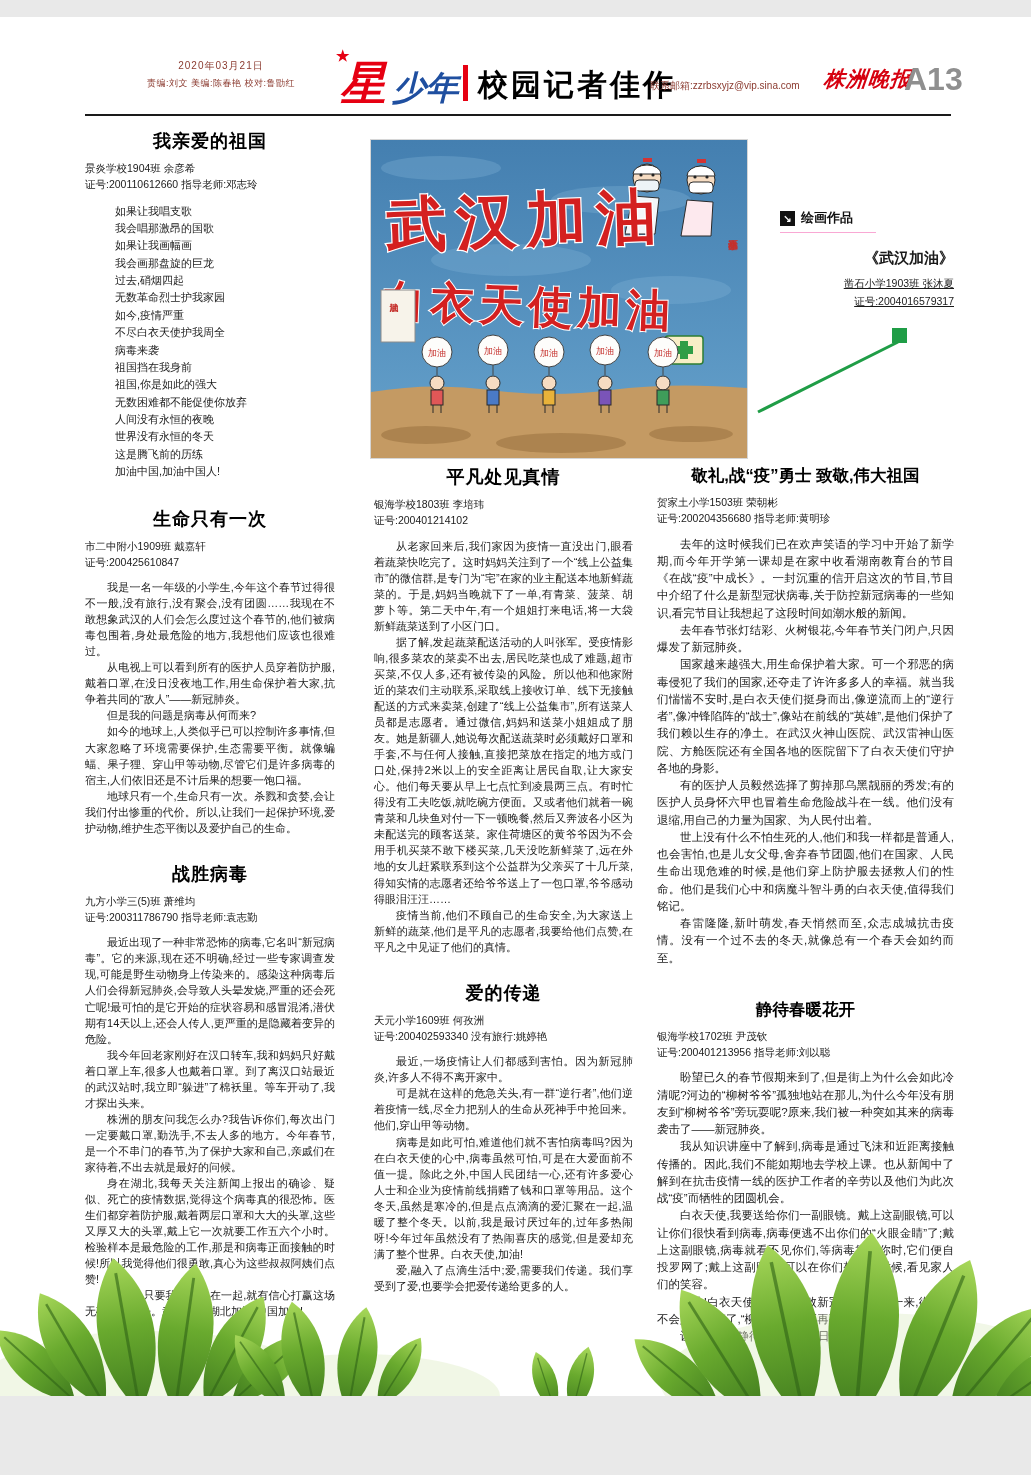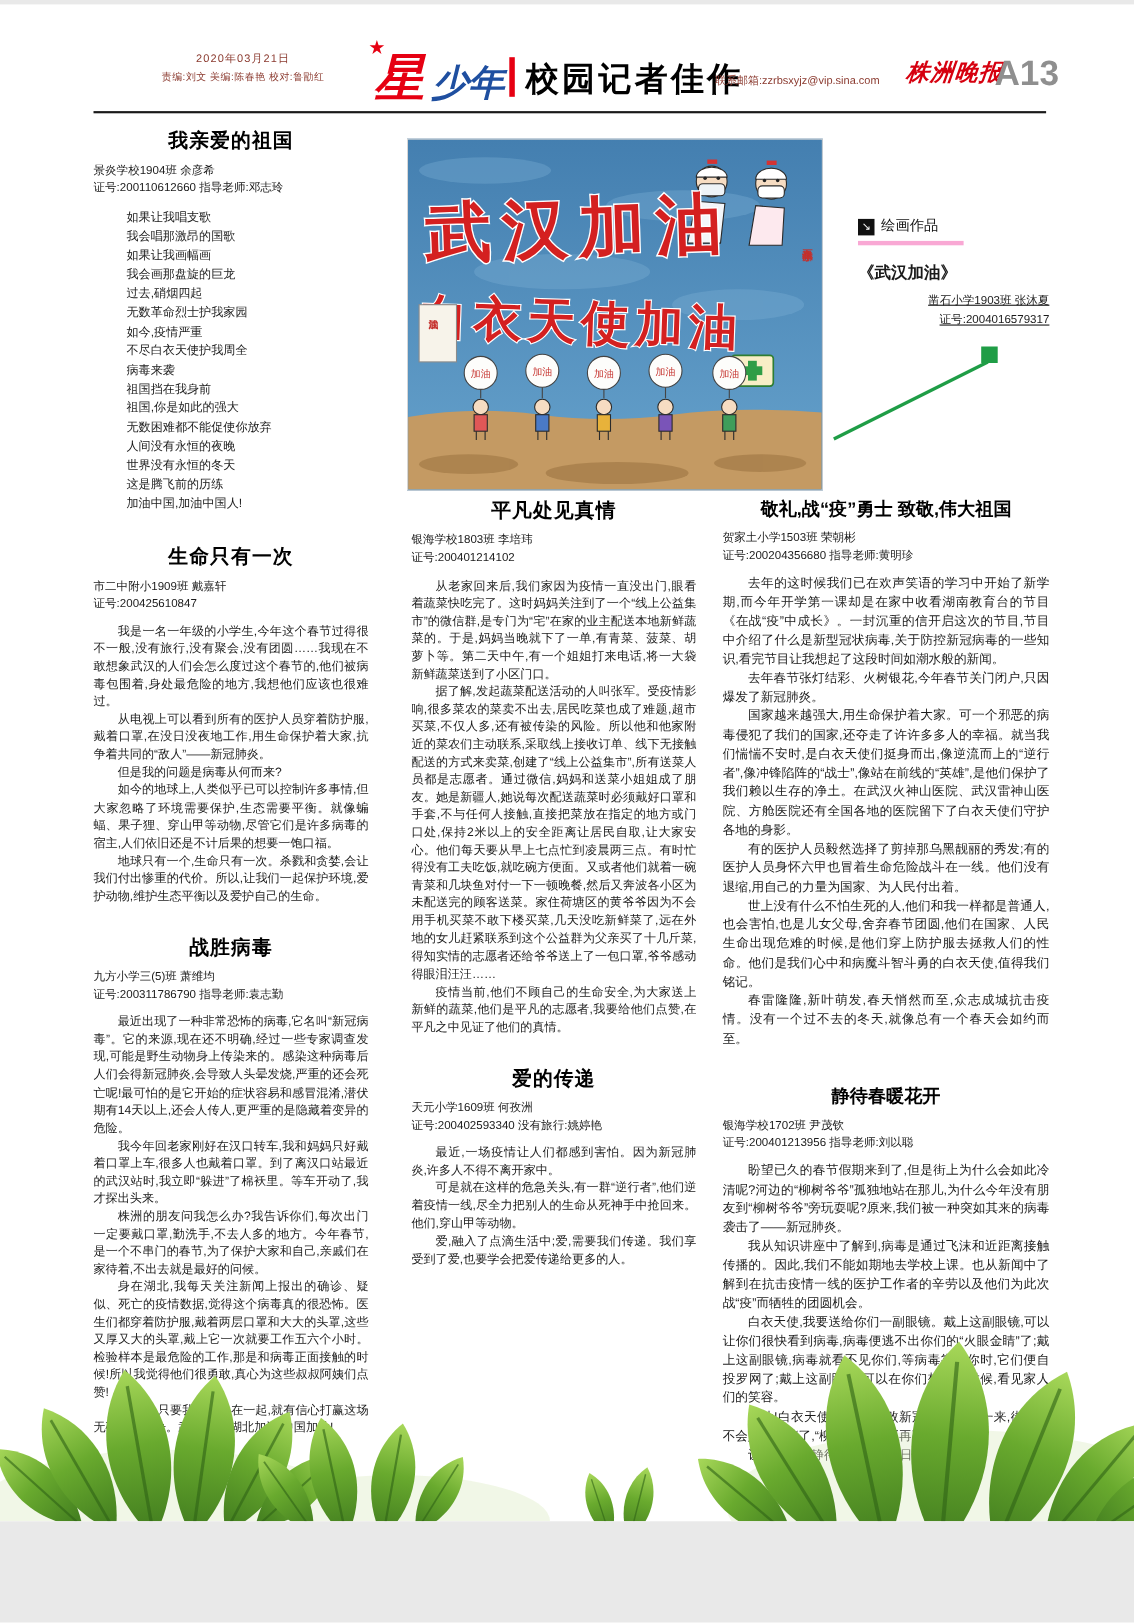--- a/index.html
+++ b/index.html
@@ -1,18 +1,18 @@
 <!DOCTYPE html>
 <html><head>
 <meta charset="utf-8">
 <style>
   * { margin:0; padding:0; box-sizing:border-box; }
   html,body { background:#e9e9e9; }
   body { font-family:"Liberation Sans", sans-serif; color:#1a1a1a; }
-  .page { position:relative; width:1031px; height:1379px; margin:4px auto; background:#ffffff; overflow:hidden; }
+  .page { position:relative; width:1031px; height:1379px; margin:17px auto; background:#ffffff; overflow:hidden; }
 
   
   .masthead { position:absolute; top:36px; left:0; width:1031px; height:62px; }
   .head-credits { position:absolute; left:104px; top:6px; width:234px; text-align:center; color:#8b3a2f; }
   .head-date { font-size:10px; letter-spacing:1px; }
   .head-editors { font-size:9px; margin-top:4px; letter-spacing:0.5px; }
   .brand { position:absolute; left:340px; top:0; font-style:italic; font-weight:bold; white-space:nowrap; }
   .brand-star-icon { position:absolute; left:-4px; top:-6px; color:#e60012; font-size:15px; font-style:normal; }
   .brand-xing { font-size:46px; color:#e60012; }
   .brand-rest { font-size:33px; color:#1f4fa0; margin-left:2px; }
@@ -38,25 +38,25 @@
   .article + .article { margin-top:26px; }
   .col-right .body { font-size:11.5px; line-height:1.5; }
   .col-right .article + .article { margin-top:32px; }
 
   
   .painting { position:absolute; left:370px; top:122px; width:378px; height:320px; border:1px solid #d6d6d6; background:#447fb0; }
   .painting svg { display:block; }
 
   
   .artwork-credit { position:absolute; left:780px; top:192px; width:174px; }
-  .artwork-label { display:flex; align-items:flex-end; gap:6px; font-size:13px; font-weight:normal; color:#111;
-                   border-bottom:4px solid #f9a8d4; padding-bottom:5px; margin-bottom:16px; width:96px; }
+  .artwork-label { display:flex; align-items:center; gap:6px; font-size:13px; font-weight:bold; color:#111;
+                   border-bottom:1px solid #f9a8d4; padding-bottom:5px; margin-bottom:16px; width:96px; }
   .flag-icon { width:15px; height:15px; background:#111; color:#fff; font-size:10px; line-height:15px; text-align:center; flex:0 0 15px; }
   .flag-icon::after { content:"↘"; }
-  .artwork-title { font-size:15px; font-weight:bold; text-align:left; margin-bottom:7px; }
+  .artwork-title { font-size:15px; font-weight:bold; text-align:right; margin-bottom:7px; }
   .artwork-byline { font-size:10.5px; text-align:right; line-height:1.7;text-decoration:underline; }
   .callout { position:absolute; left:748px; top:303px; width:170px; height:102px; }
 
   
   .leaves { position:absolute; left:0; bottom:0; width:1031px; height:190px; pointer-events:none; }
 </style>
 </head>
 <body>
 
 <div class="page">
@@ -258,20 +258,21 @@
           <p>疫情当前,他们不顾自己的生命安全,为大家送上新鲜的蔬菜,他们是平凡的志愿者,我要给他们点赞,在平凡之中见证了他们的真情。</p>
         </div>
     </article>
     <article class="article">
       <h2>爱的传递</h2>
       <div class="byline">天元小学1609班 何孜洲</div>
       <div class="byline">证号:200402593340 没有旅行:姚婷艳</div>
       <div class="body">
           <p>最近,一场疫情让人们都感到害怕。因为新冠肺炎,许多人不得不离开家中。</p>
           <p>可是就在这样的危急关头,有一群“逆行者”,他们逆着疫情一线,尽全力把别人的生命从死神手中抢回来。他们,穿山甲等动物。</p>
+          <p>病毒是如此可怕,难道他们就不害怕病毒吗?因为在白衣天使的心中,病毒虽然可怕,可是在大爱面前不值一提。除此之外,中国人民团结一心,还有许多爱心人士和企业为疫情前线捐赠了钱和口罩等用品。这个冬天,虽然是寒冷的,但是点点滴滴的爱汇聚在一起,温暖了整个冬天。以前,我是最讨厌过年的,过年多热闹呀!今年过年虽然没有了热闹喜庆的感觉,但是爱却充满了整个世界。白衣天使,加油!</p>
           <p>爱,融入了点滴生活中;爱,需要我们传递。我们享受到了爱,也要学会把爱传递给更多的人。</p>
         </div>
     </article>
   </section>
 
   <section class="col col-right">
     <article class="article">
       <h2>敬礼,战“疫”勇士 致敬,伟大祖国</h2>
       <div class="byline">贺家土小学1503班 荣朝彬</div>
       <div class="byline">证号:200204356680 指导老师:黄明珍</div>

